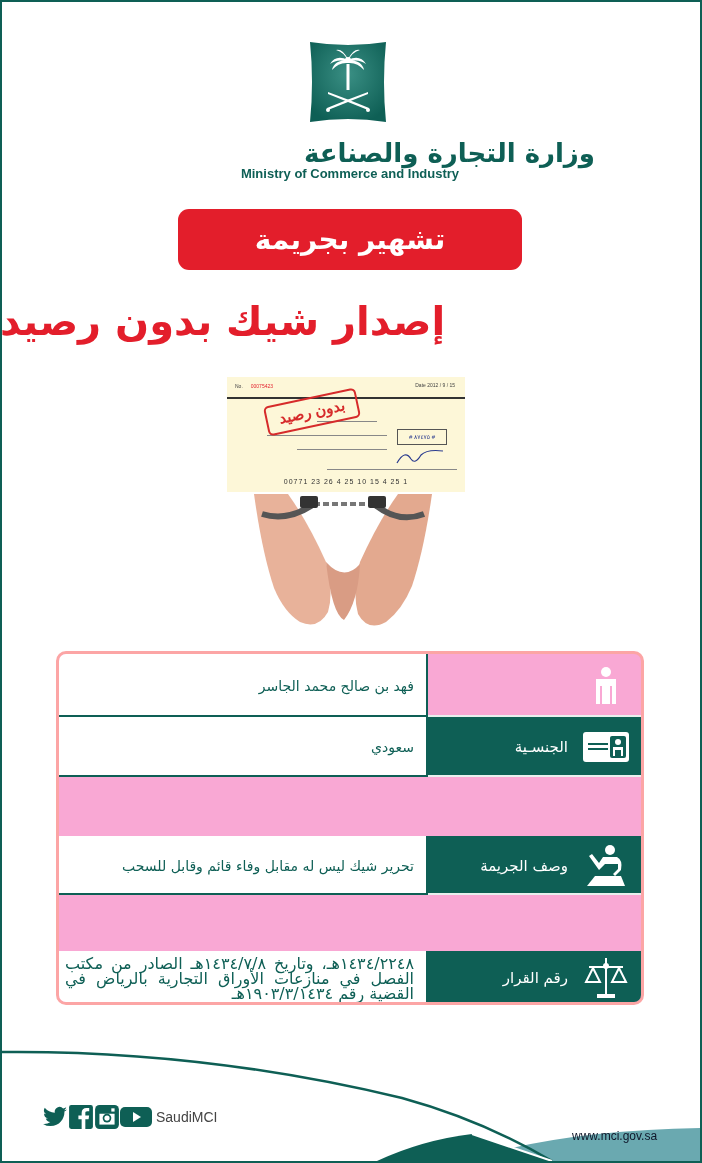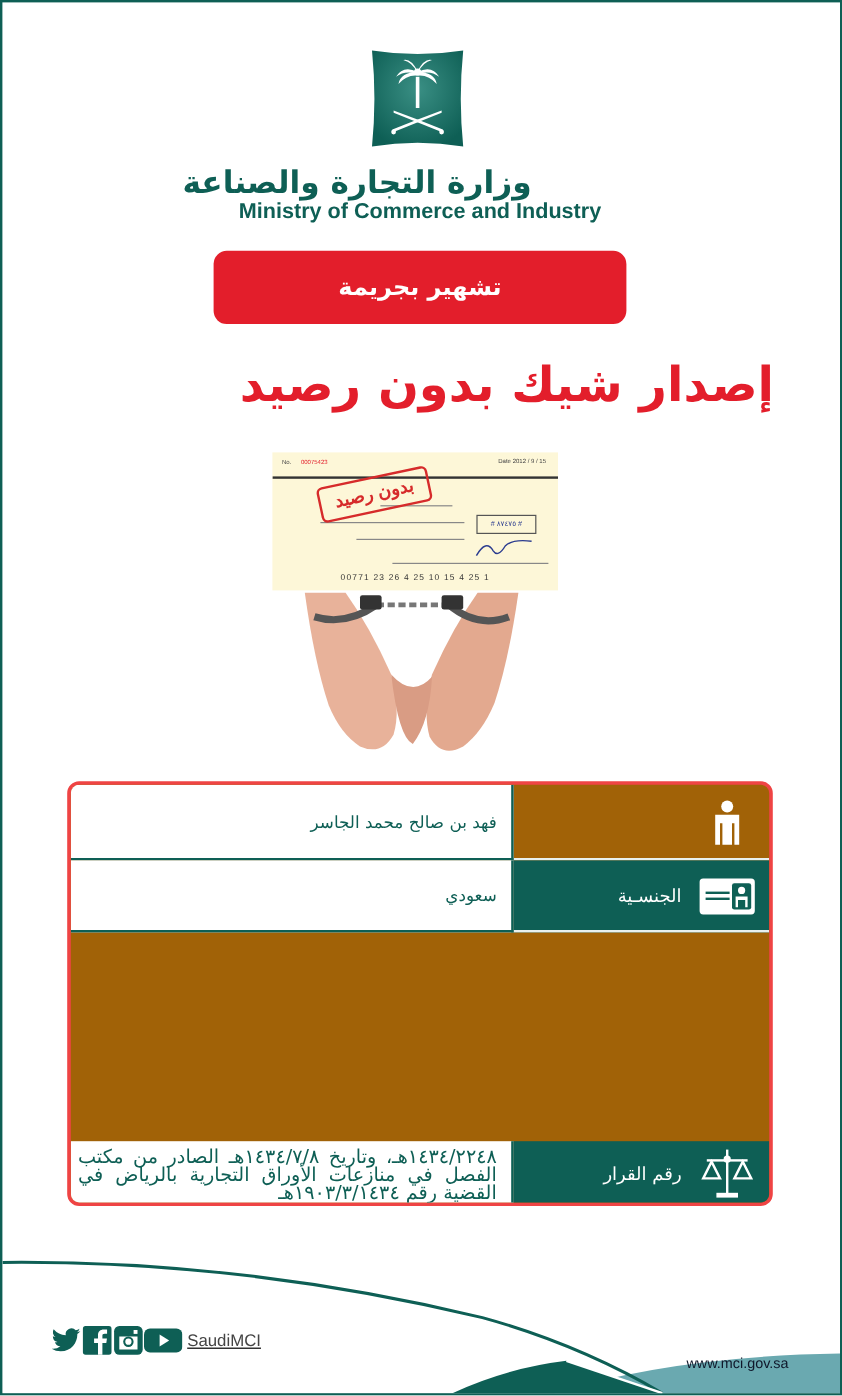--- a/index.html
+++ b/index.html
@@ -1,44 +1,44 @@
 <!DOCTYPE html>
 <html><head>
 <meta charset="utf-8">
 <style>
   html,body{margin:0;padding:0;background:#fff;}
   body{width:702px;height:1163px;position:relative;overflow:hidden;font-family:"DejaVu Sans",sans-serif;}
   .frame{position:absolute;left:0;top:0;width:698px;height:1159px;border:2px solid #0e5f55;box-sizing:content-box;}
   .logo{position:absolute;left:306px;top:40px;width:84px;height:84px;}
-  .ministry-ar{position:absolute;left:0;width:595px;top:138px;text-align:center;color:#0e5f55;font-size:26px;font-weight:bold;direction:rtl;}
-  .ministry-en{position:absolute;left:0;width:700px;top:166px;text-align:center;color:#0e5f55;font-size:18px;font-weight:bold;font-family:"Liberation Sans",sans-serif;}
-  .banner{position:absolute;left:178px;top:209px;width:344px;height:61px;background:#e31e2b;border-radius:11px;color:#fff;font-size:20px;font-weight:bold;text-align:center;line-height:61px;direction:rtl;}
-  .headline{position:absolute;left:0;width:645px;top:298px;text-align:right;color:#e31e2b;font-size:40px;font-weight:bold;direction:rtl;}
+  .ministry-ar{position:absolute;left:0;width:595px;top:138px;text-align:right;color:#0e5f55;font-size:26px;font-weight:bold;direction:rtl;}
+  .ministry-en{position:absolute;left:0;width:700px;top:166px;text-align:center;color:#0e5f55;font-size:13px;font-weight:bold;font-family:"Liberation Sans",sans-serif;}
+  .banner{position:absolute;left:178px;top:209px;width:344px;height:61px;background:#e31e2b;border-radius:11px;color:#fff;font-size:28px;font-weight:bold;text-align:center;line-height:61px;direction:rtl;}
+  .headline{position:absolute;left:0;width:645px;top:298px;text-align:left;color:#e31e2b;font-size:40px;font-weight:bold;direction:rtl;}
   .cheque{position:absolute;left:227px;top:377px;width:238px;height:115px;background:#fdf7d8;overflow:hidden;font-family:"Liberation Sans",sans-serif;}
   .cheque .topline{position:absolute;left:0;right:0;top:20px;height:2px;background:#333;}
   .cheque .no{position:absolute;left:8px;top:6px;font-size:5px;color:#444;}
   .cheque .no b{color:#e31e2b;font-weight:normal;margin-left:8px;}
   .cheque .date{position:absolute;right:10px;top:5px;font-size:5px;color:#444;}
   .cheque .line{position:absolute;height:1px;background:#888;}
   .cheque .amtbox{position:absolute;left:170px;top:52px;width:48px;height:14px;border:1px solid #555;font-size:6px;color:#2b3c8f;text-align:center;line-height:14px;}
   .cheque .micr{position:absolute;left:0;right:0;top:101px;text-align:center;font-size:7px;color:#333;letter-spacing:1px;}
   .cheque .sig{position:absolute;left:168px;top:68px;}
   .stamp{position:absolute;left:38px;top:20px;width:90px;height:26px;border:2px solid #d62b2b;border-radius:5px;transform:rotate(-12deg);color:#d62b2b;font-size:15px;font-weight:bold;text-align:center;line-height:26px;direction:rtl;}
   .hands{position:absolute;left:248px;top:492px;width:190px;height:145px;}
-  .info-table{position:absolute;left:56px;top:651px;width:588px;height:354px;border:3px solid #ef4444;border-radius:10px;box-sizing:border-box;overflow:hidden;background:#a16207;}
+  .info-table{position:absolute;left:56px;top:651px;width:588px;height:354px;border:3px solid #fca5a5;border-radius:10px;box-sizing:border-box;overflow:hidden;background:#f9a8d4;}
   .row{position:absolute;left:0;right:0;}
   .row .val{position:absolute;left:0;top:0;bottom:0;width:369px;background:#fff;color:#0e5f55;direction:rtl;display:flex;align-items:center;box-sizing:border-box;padding:0 14px 0 6px;font-size:14px;line-height:16px;}
   .row .lbl{position:absolute;left:369px;right:0;top:0;bottom:0;background:#0e5f55;color:#fff;direction:rtl;display:flex;align-items:center;box-sizing:border-box;padding-right:73px;font-size:15px;}
   .row .ico{position:absolute;right:10px;top:50%;transform:translateY(-50%);width:50px;height:44px;}
   .row .sep-w{position:absolute;left:369px;right:0;bottom:0;height:2px;background:#e8f0ee;}
   .row .sep-g{position:absolute;left:0;width:369px;bottom:0;height:2px;background:#0e5f55;}
   .row .vsep{position:absolute;left:367px;top:0;bottom:0;width:2px;background:#0e5f55;}
   .val.just{text-align:justify;}
   .footer-svg{position:absolute;left:2px;top:1040px;}
-  .social{position:absolute;left:42px;top:1104px;display:flex;align-items:center;text-decoration:underline;}
+  .social{position:absolute;left:42px;top:1104px;display:flex;align-items:center;}
   .social .sico{width:26px;height:26px;}
   .handle{font-family:"Liberation Sans",sans-serif;font-size:14px;color:#444;margin-left:4px;}
   .url{position:absolute;left:572px;top:1129px;font-family:"Liberation Sans",sans-serif;font-size:12px;color:#0f172a;}
 </style>
 </head>
 <body>
 
 <div class="frame"></div>
 
 <svg class="logo" viewBox="0 0 84 84">
@@ -120,20 +120,32 @@
       <rect x="29" y="11" width="16" height="22" rx="2" fill="#0e5f55"></rect>
       <circle cx="37" cy="17" r="3" fill="#fff"></circle>
       <path d="M32 22 H42 V31 H40 V25 H34 V31 H32Z" fill="#fff"></path>
     </svg>
     <div class="vsep"></div>
     <div class="sep-w"></div>
     <div class="sep-g"></div>
   </div>
 
 
+  <div class="row" style="top:182px;height:59px;">
+    <div class="val">تحرير شيك ليس له مقابل وفاء قائم وقابل للسحب</div>
+    <div class="lbl">وصف الجريمة</div>
+    <svg class="ico" viewBox="0 0 50 44">
+      <circle cx="29" cy="6" r="5" fill="#fff"></circle>
+      <path d="M22 13 H36 Q42 16 40 26 L34 32 L32 30 L37 25 V20 H24 L18 26 L8 12 L11 10 L18 19Z" fill="#fff"></path>
+      <path d="M14 32 H40 L44 42 H6Z" fill="#fff"></path>
+    </svg>
+    <div class="vsep"></div>
+    <div class="sep-w"></div>
+    <div class="sep-g"></div>
+  </div>
 
 
   <div class="row" style="top:297px;height:54px;">
     <div class="val just" style="font-size:16px;line-height:15px;">١٤٣٤/٢٢٤٨هـ، وتاريخ ١٤٣٤/٧/٨هـ الصادر من مكتب الفصل في منازعات الأوراق التجارية بالرياض في القضية رقم ١٩٠٣/٣/١٤٣٤هـ</div>
     <div class="lbl">رقم القرار</div>
     <svg class="ico" viewBox="0 0 50 44">
       <rect x="24" y="2" width="2" height="38" fill="#fff"></rect>
       <rect x="8" y="10" width="34" height="2" fill="#fff"></rect>
       <path d="M12 12 L5 26 H19Z" fill="none" stroke="#fff" stroke-width="2"></path>
       <path d="M38 12 L31 26 H45Z" fill="none" stroke="#fff" stroke-width="2"></path>

